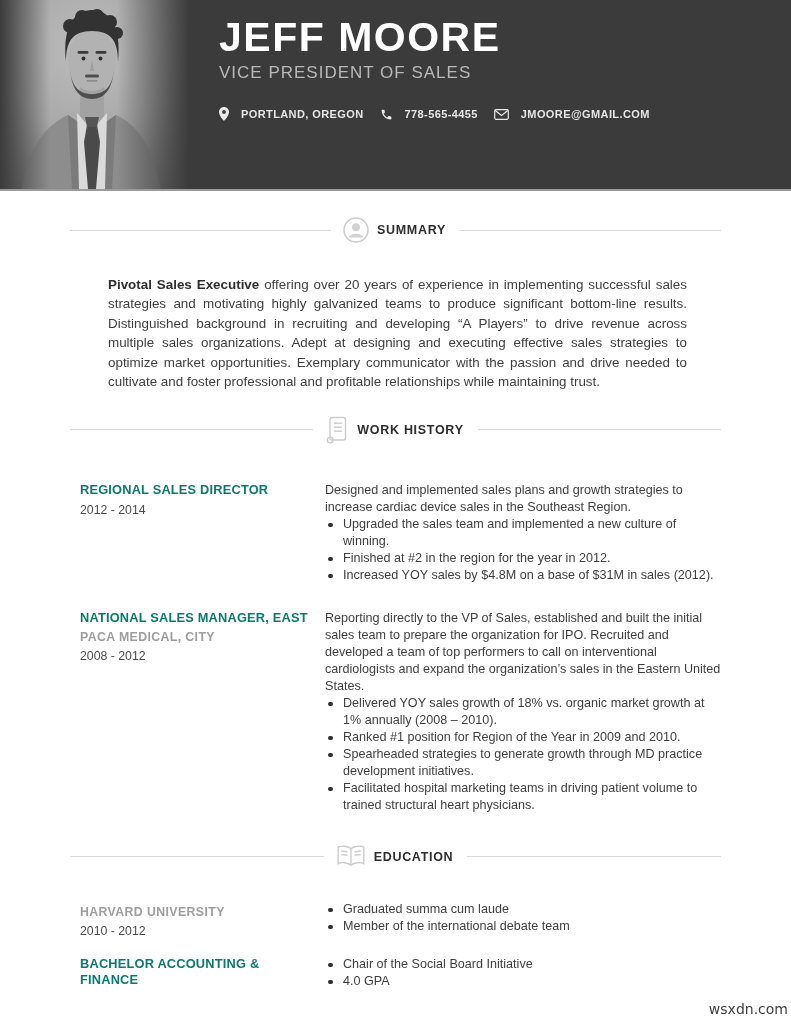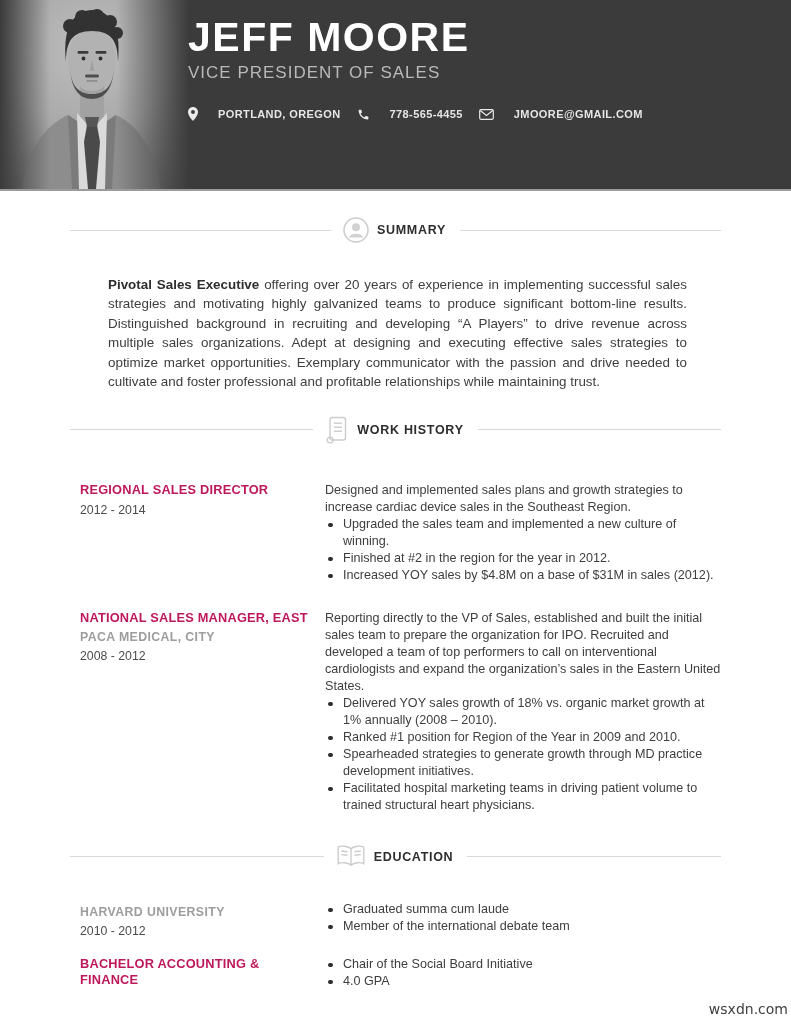--- a/index.html
+++ b/index.html
@@ -3,44 +3,44 @@
 <meta charset="utf-8">
 <style>
   * { box-sizing: border-box; }
   html,body { margin:0; padding:0; background:#ffffff; }
   body { width:791px; font-family:"Liberation Sans", sans-serif; }
   .page { position:relative; width:791px; height:1024px; background:#ffffff; overflow:hidden; }
 
   
   .hdr { position:relative; height:191px; background:#3b3b3b; border-bottom:2px solid #9b9b9b; }
   .photo { position:absolute; left:0; top:0; width:195px; height:189px; }
-  .hdr-text { position:absolute; left:188px; top:16px; }
+  .hdr-text { position:absolute; left:219px; top:16px; }
   .name { margin:0; font-size:41px; font-weight:bold; color:#ffffff; letter-spacing:1.5px; line-height:1.05; }
   .role { margin-top:4px; font-size:17px; color:#b9b9b9; letter-spacing:1px; }
   .contact { display:flex; align-items:center; gap:16px; margin-top:24px; }
-  .c-item { display:flex; align-items:center; gap:20px; color:#e6e6e6; font-size:11px; font-weight:bold; letter-spacing:0.4px; }
+  .c-item { display:flex; align-items:center; gap:12px; color:#e6e6e6; font-size:11px; font-weight:bold; letter-spacing:0.4px; }
 
   
   main { padding:0 70px; }
   .sec-head { display:flex; align-items:center; }
   .sec-head .rule { flex:1; height:1px; background:#d9d9d9; }
   .sec-head .icon { margin:0 8px 0 12px; display:flex; align-items:center; }
   .sec-title { font-size:12.5px; font-weight:bold; color:#2d2d2d; letter-spacing:0.7px; margin-right:14px; }
   .sh-summary { margin-top:26px; }
   .sh-work { margin-top:24px;align-items:center; }
   .sh-edu { margin-top:30px; }
 
   .summary-p { margin:32px 0 0 38px; width:579px; font-size:13.4px; line-height:19.4px;
                color:#3e3e3e; text-align:justify; }
   .summary-p b { color:#2e2e2e; }
 
   .entry { display:flex; padding-left:10px; margin-top:38px; }
   .entry.follow { margin-top:26px; }
   .entry-left { width:245px; flex-shrink:0; padding-right:10px; }
-  .entry-title { font-size:12.8px; font-weight:bold; color:#be185d; letter-spacing:0.2px; line-height:1.25; }
+  .entry-title { font-size:12.8px; font-weight:bold; color:#0f766e; letter-spacing:0.2px; line-height:1.25; }
   .entry-company { margin-top:4px; font-size:12.3px; font-weight:bold; color:#9d9d9d; letter-spacing:0.4px; }
   .entry-dates { margin-top:5px; font-size:12.3px; color:#4b4b4b; }
   .entry-right { flex:1; font-size:12.6px; line-height:17px; color:#3e3e3e; }
   .entry-right p { margin:0; }
   ul.bullets { list-style:none; margin:0; padding:0; }
   .bullets li { position:relative; padding-left:18px; }
   .bullets li::before { content:""; position:absolute; left:3px; top:6.2px; width:4.6px; height:4.6px;
                         border-radius:50%; background:#2d2d2d; }
 
   .edu-first { margin-top:32px; }

